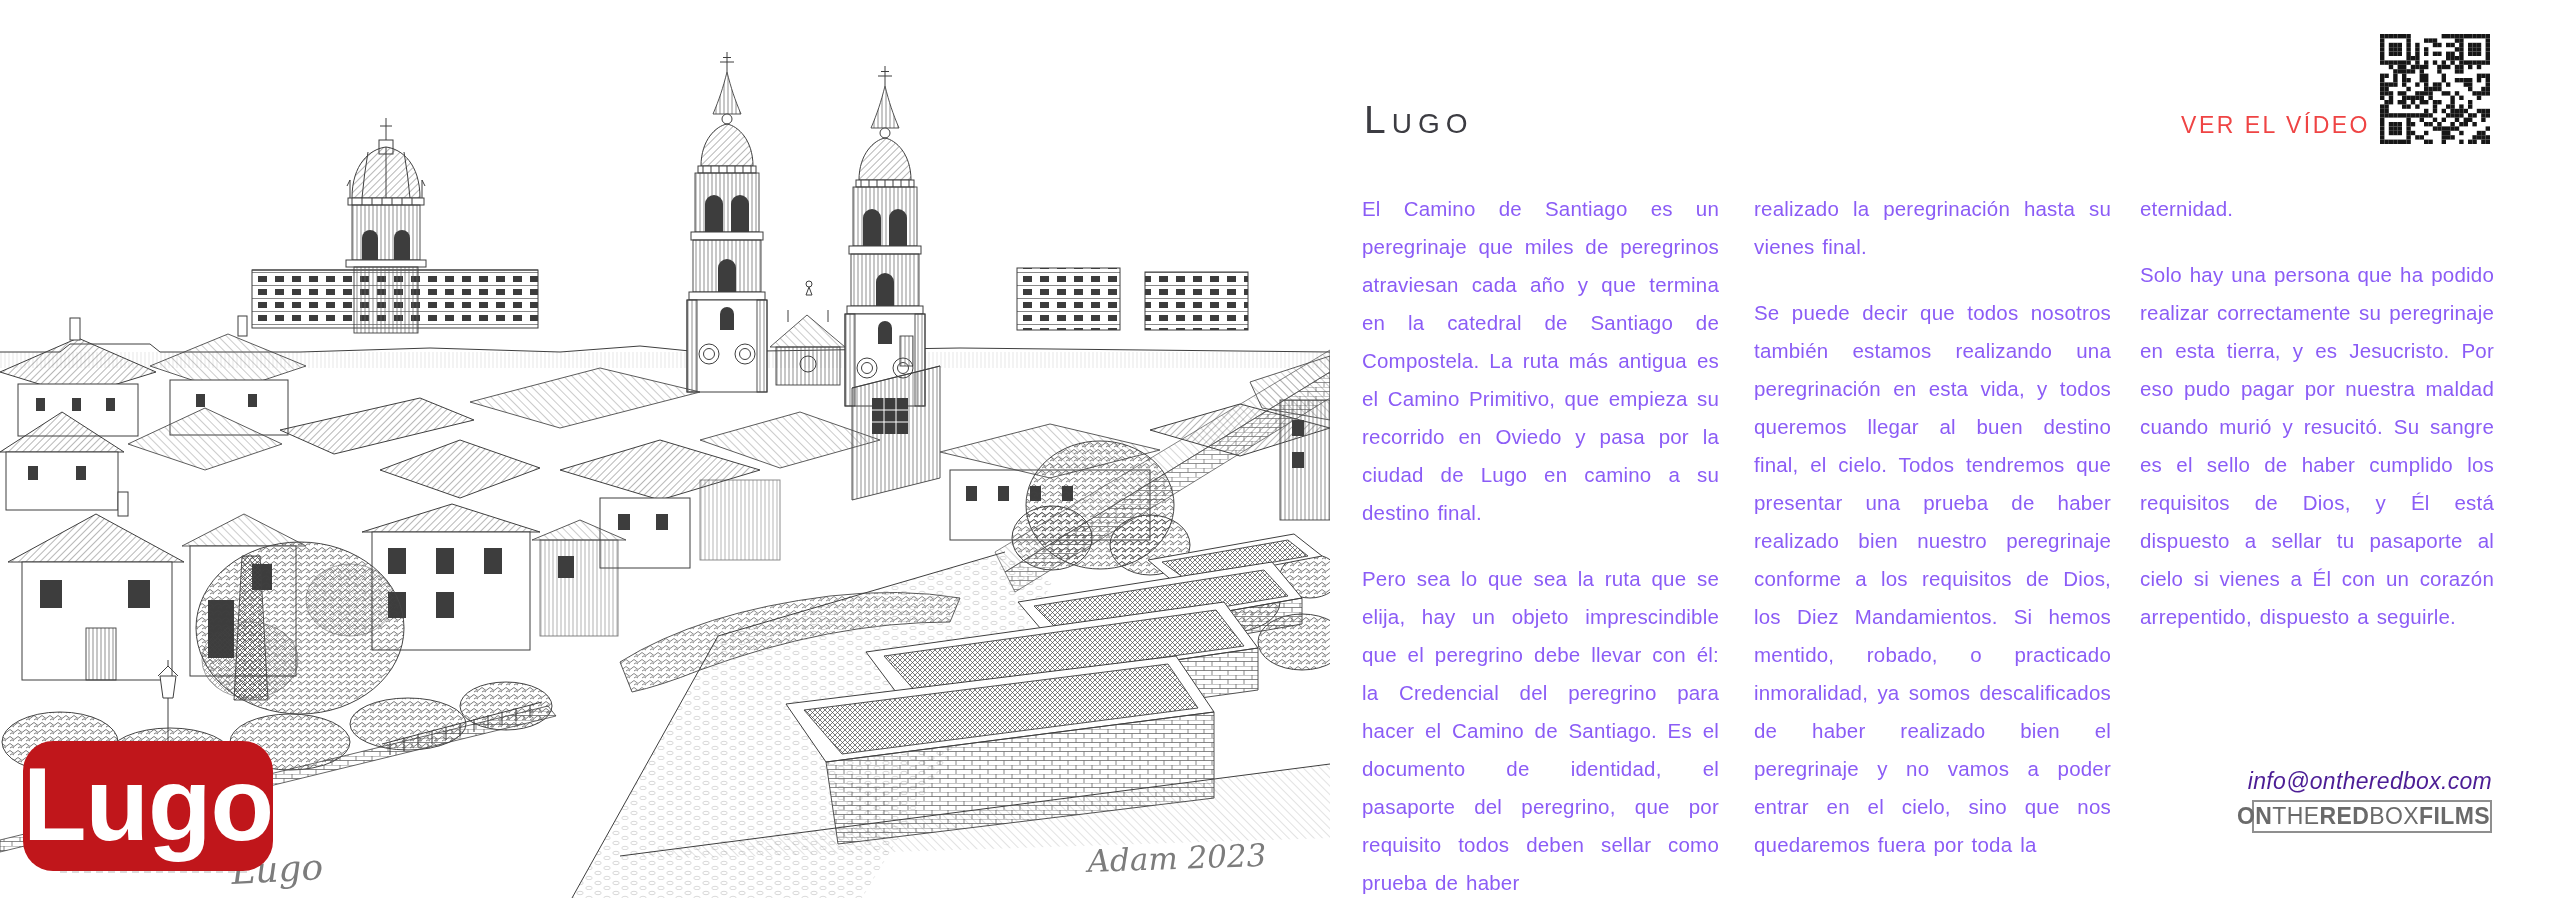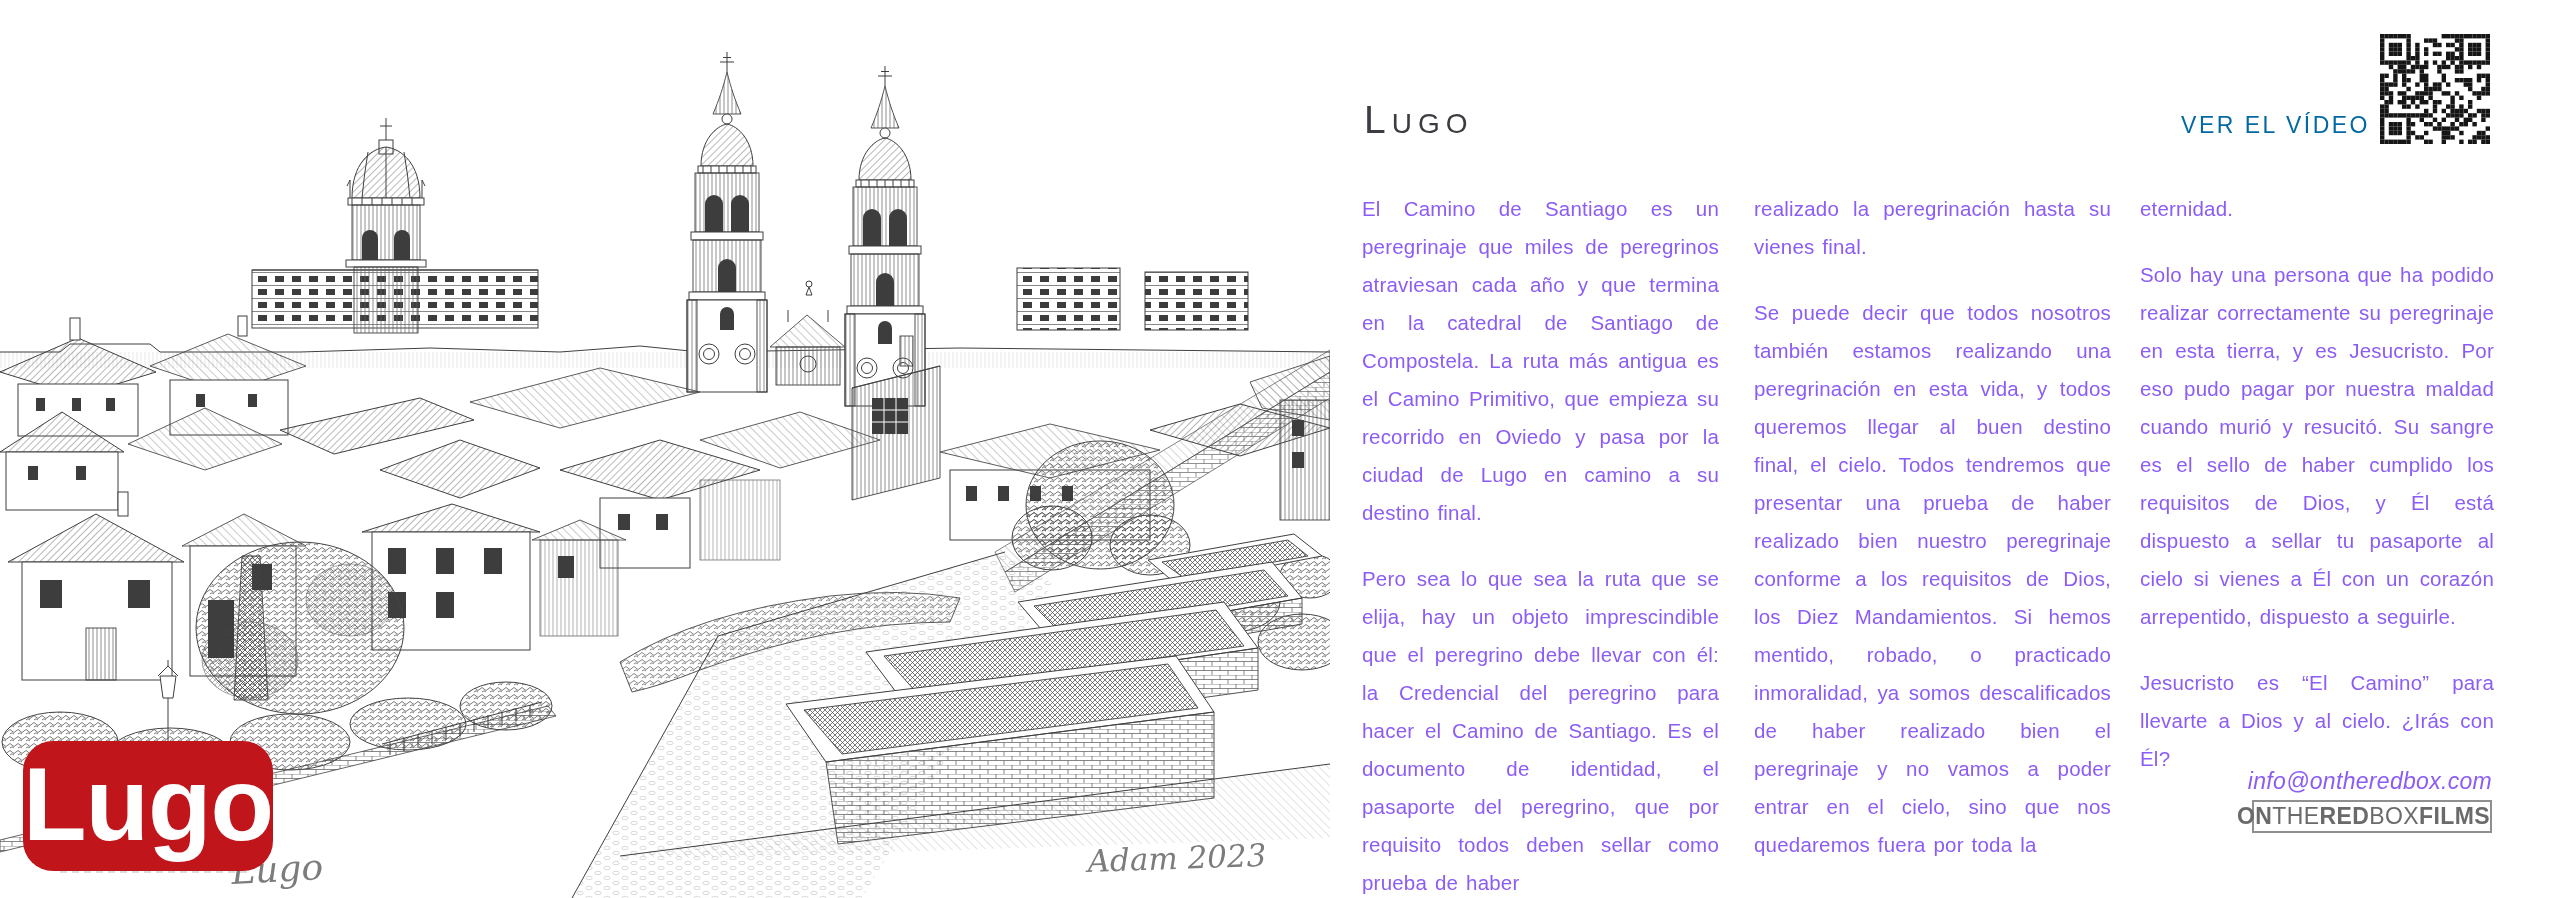--- a/index.html
+++ b/index.html
@@ -20,30 +20,30 @@
   .script{font-family:"DejaVu Serif","Liberation Serif",serif;font-style:italic;fill:#7c7c7c;}
   
   .badge{position:absolute;left:23px;top:741px;width:250px;height:130px;border-radius:30px;
          display:flex;align-items:center;justify-content:center;padding-bottom:4px;box-sizing:border-box;}
   .badge span{color:#ffffff;font-weight:bold;font-size:104px;line-height:1;letter-spacing:-1px;}
   
   .title{position:absolute;left:1364px;top:96px;margin:0;font-weight:400;color:#3c3c42;
          font-size:28px;letter-spacing:6px;line-height:48px;}
   .title::first-letter{font-size:39px;}
   .cta-label{position:absolute;left:2130px;top:112px;width:240px;text-align:right;
-         font-size:23px;letter-spacing:2.5px;color:#0369a1;}
+         font-size:23px;letter-spacing:2.5px;color:#ef4444;}
   .qr{position:absolute;left:2380px;top:33px;width:110px;height:112px;}
   .col{position:absolute;top:190px;}
   .col p{margin:0 0 28px 0;text-align:justify;font-size:20.5px;line-height:38px;color:#8b5cf6;
          letter-spacing:0.2px;word-spacing:2px;}
   #col1{left:1362px;width:357px;}
   #col2{left:1754px;width:357px;}
   #col3{left:2140px;width:354px;}
   .email{position:absolute;left:2140px;top:768px;width:352px;text-align:right;
-         font-size:23px;font-style:italic;color:#8b5cf6;letter-spacing:0.3px;}
+         font-size:23px;font-style:italic;color:#4c1d95;letter-spacing:0.3px;}
   .logobox{position:absolute;left:2252px;top:800px;width:240px;height:33px;border:2px solid #8f8f8f;
          display:flex;align-items:center;justify-content:flex-end;box-sizing:border-box;}
   .logobox span{font-size:23px;letter-spacing:0.4px;color:#6a6a6a;line-height:1;}
 </style>
 </head>
 <body>
 
 <div class="stage">
 
   <figure class="artwork">
@@ -606,21 +606,20 @@
         <p>El Camino de Santiago es un peregrinaje que miles de peregrinos atraviesan cada año y que termina en la catedral de Santiago de Compostela. La ruta más antigua es el Camino Primitivo, que empieza su recorrido en Oviedo y pasa por la ciudad de Lugo en camino a su destino final.</p>
         <p>Pero sea lo que sea la ruta que se elija, hay un objeto imprescindible que el peregrino debe llevar con él: la Credencial del peregrino para hacer el Camino de Santiago. Es el documento de identidad, el pasaporte del peregrino, que por requisito todos deben sellar como prueba de haber</p>
       </div>
     <div class="col" id="col2">
         <p>realizado la peregrinación hasta su vienes final.</p>
         <p>Se puede decir que todos nosotros también estamos realizando una peregrinación en esta vida, y todos queremos llegar al buen destino final, el cielo. Todos tendremos que presentar una prueba de haber realizado bien nuestro peregrinaje conforme a los requisitos de Dios, los Diez Mandamientos. Si hemos mentido, robado, o practicado inmoralidad, ya somos descalificados de haber realizado bien el peregrinaje y no vamos a poder entrar en el cielo, sino que nos quedaremos fuera por toda la</p>
       </div>
     <div class="col" id="col3">
         <p>eternidad.</p>
         <p>Solo hay una persona que ha podido realizar correctamente su peregrinaje en esta tierra, y es Jesucristo. Por eso pudo pagar por nuestra maldad cuando murió y resucitó. Su sangre es el sello de haber cumplido los requisitos de Dios, y Él está dispuesto a sellar tu pasaporte al cielo si vienes a Él con un corazón arrepentido, dispuesto a seguirle.</p>
-        <p>Jesucristo es “El Camino” para llevarte a Dios y al cielo. ¿Irás con Él?</p>
       </div>
 
     <div class="email">info@ontheredbox.com</div>
     <div class="logobox">
       <span><span style="font-weight: 700;">ON</span><span style="font-weight: 400;">THE</span><span style="font-weight: 700;">RED</span><span style="font-weight: 300;">BOX</span><span style="font-weight: 700;">FILMS</span></span>
     </div>
   </section>
 </div>
 
 </body></html>

